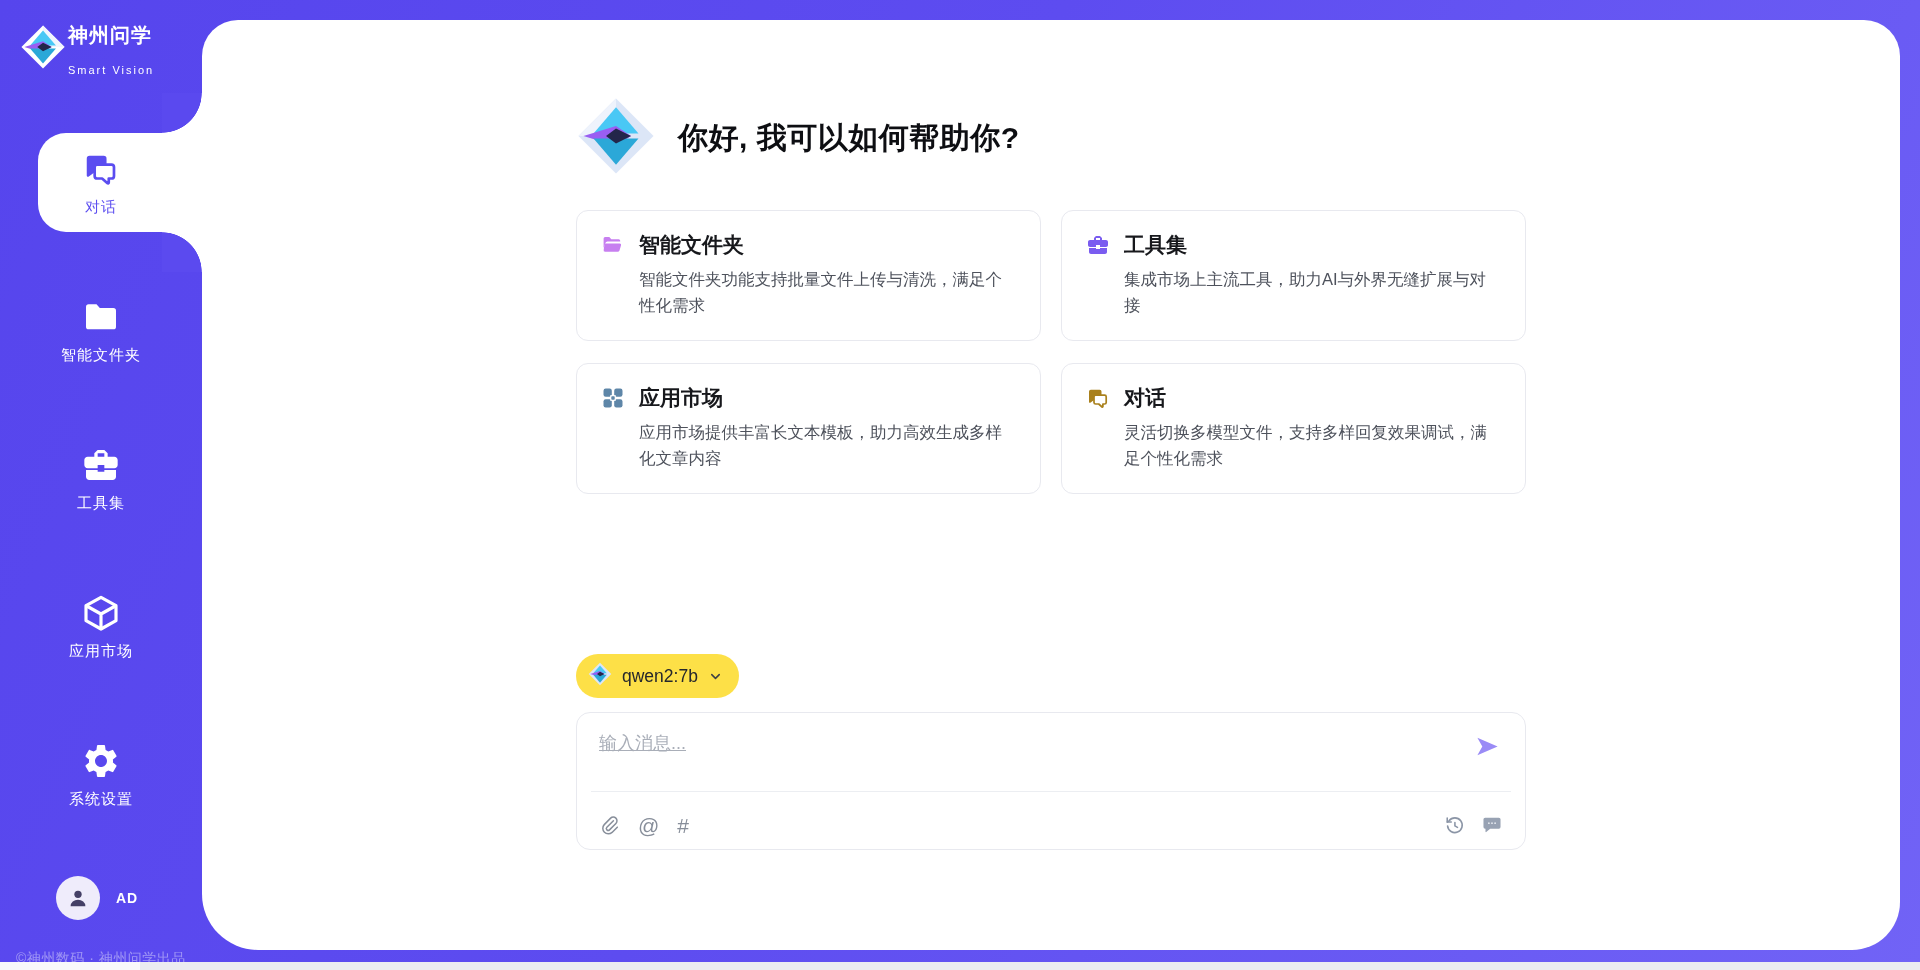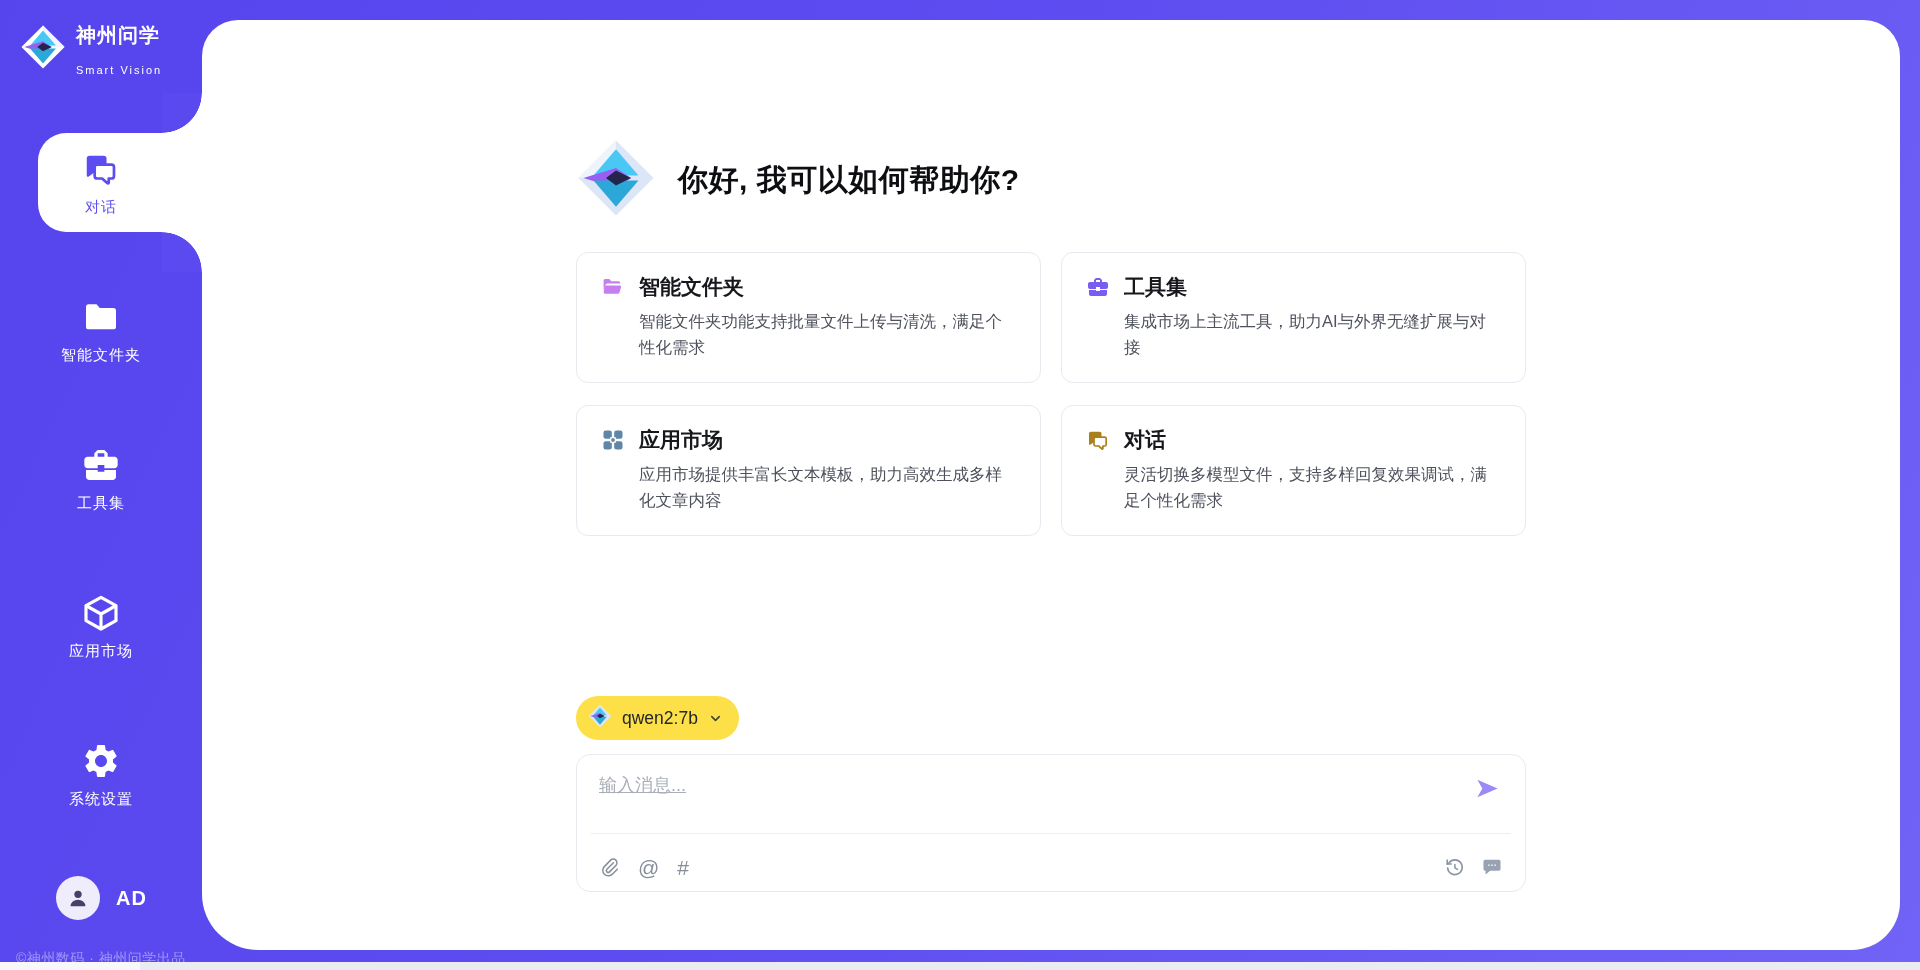--- a/index.html
+++ b/index.html
@@ -17,21 +17,21 @@
     border-radius:36px 36px 48px 56px;
   }
   .main-col { width:950px; margin:0 auto; height:100%; position:relative; }
 
   
   .hscroll { position:absolute; left:0; right:0; bottom:0; height:8px; background:#ebecf1; z-index:5; }
   .hscroll .thumb { position:absolute; left:0; top:0; bottom:0; width:140px; background:#f8f8fb; }
 
   
   .sidebar { position:absolute; left:0; top:0; width:202px; height:100%; z-index:2; }
-  .brand { position:absolute; top:22px; left:20px; display:flex; align-items:center; gap:10px; }
+  .brand { position:absolute; top:22px; left:20px; display:flex; align-items:center; gap:2px; }
   .brand-text .name { color:#fff; font-size:20px; font-weight:700; letter-spacing:1px; }
   .brand-text .tagline { color:#fff; font-size:11px; letter-spacing:2px; margin-top:15px; }
 
   .nav { position:absolute; top:133px; left:0; width:202px; }
   .nav-item {
     position:relative; height:99px; margin-bottom:49px;
     display:flex; flex-direction:column; align-items:center; justify-content:center;
     gap:9px; color:#ffffff; cursor:pointer;
   }
   .nav-item .nav-label { font-size:15px; letter-spacing:1px; position:relative; z-index:2; }
@@ -40,25 +40,25 @@
   .nav-item.active .tab-bg {
     position:absolute; left:38px; right:0; top:0; bottom:0;
     background:#ffffff; border-radius:28px 0 0 28px; z-index:1;
   }
   .tab-curve { position:absolute; right:0; width:40px; height:40px; z-index:1; }
   .tab-curve.top { top:-40px; background:radial-gradient(circle 40px at 0 0,#5a49ef 0 39.4px,#ffffff 40px); }
   .tab-curve.bot { bottom:-40px; background:radial-gradient(circle 40px at 0 100%,#5b4aef 0 39.4px,#ffffff 40px); }
 
   .user-row { position:absolute; bottom:50px; left:56px; display:flex; align-items:center; gap:16px; }
   .avatar { width:44px; height:44px; border-radius:50%; background:#efecfb; display:flex; align-items:center; justify-content:center; }
-  .user-name { color:#fff; font-size:20px; font-weight:600; letter-spacing:1px; }
+  .user-name { color:#fff; font-size:14px; font-weight:600; letter-spacing:1px; }
   .side-footer { position:absolute; bottom:2px; left:16px; color:rgba(255,255,255,.42); font-size:14px; letter-spacing:.5px; white-space:nowrap; }
 
   
-  .greeting { display:flex; align-items:center; gap:22px; padding-top:118px; }
+  .greeting { display:flex; align-items:center; gap:22px; padding-top:76px; }
   .greeting h1 { font-size:30px; font-weight:800; color:#0d0e12; letter-spacing:.5px; }
 
   
   .cards { margin-top:30px; display:grid; grid-template-columns:1fr 1fr; column-gap:20px; row-gap:22px; }
   .card {
     border:1px solid #e8e9ef; border-radius:12px; background:#fff;
     padding:20px 24px 22px 24px; cursor:pointer;
   }
   .card-head { display:flex; align-items:center; gap:14px; }
   .card-head .card-ic { width:24px; height:24px; display:flex; align-items:center; justify-content:center; }

